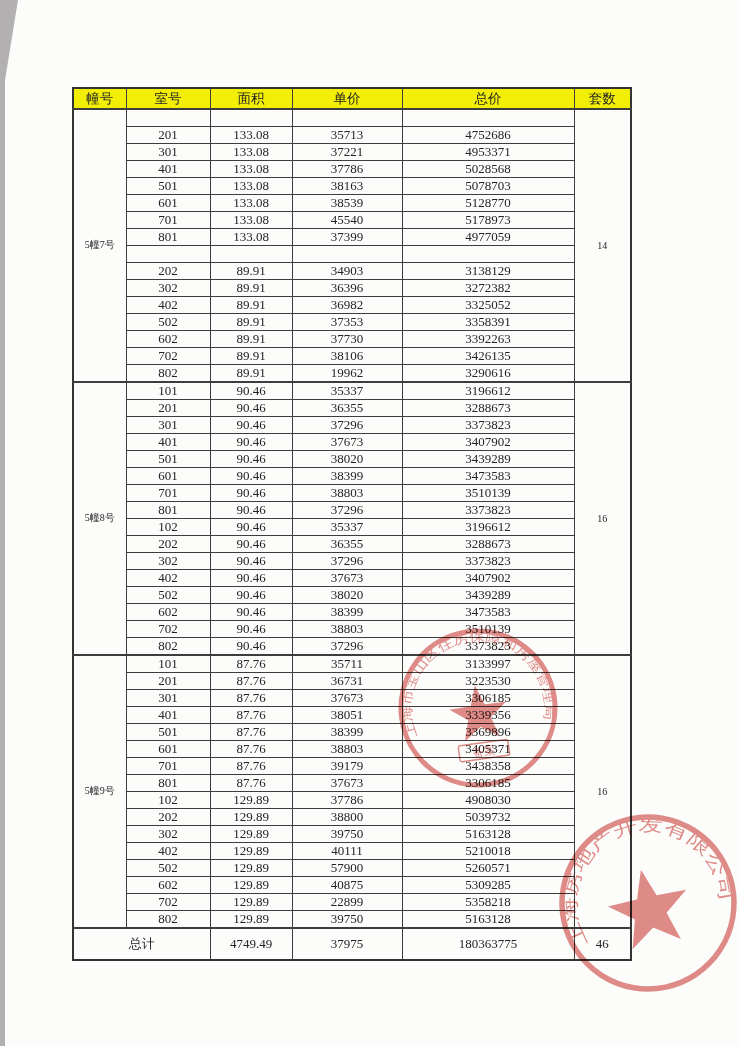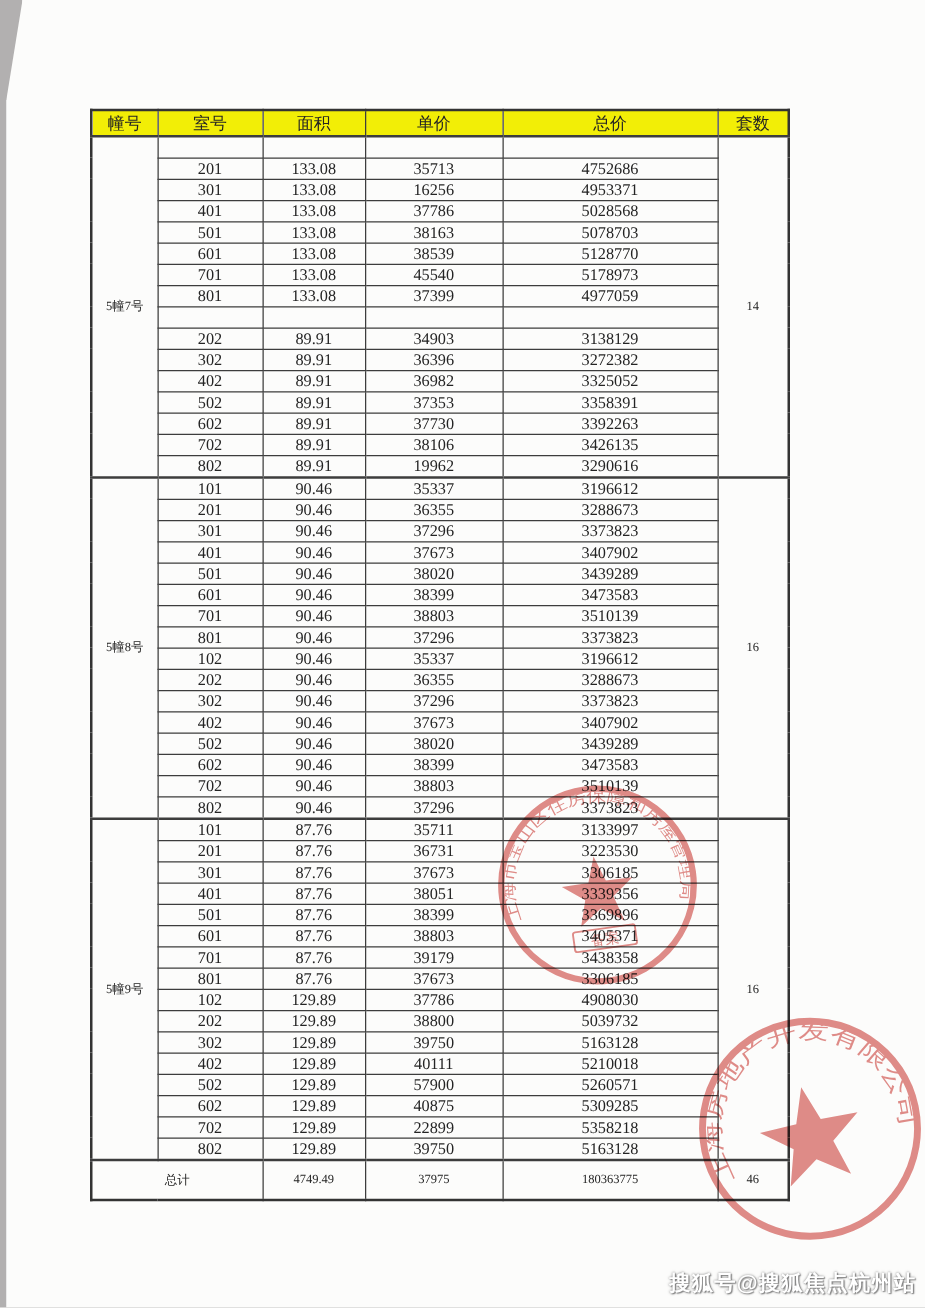--- a/index.html
+++ b/index.html
@@ -34,21 +34,21 @@
   .price-table { border:2px solid #333; }
   .price-table thead th {
     background:#f2ee06;
     height:19px; font-size:13.5px;
     border-bottom-width:2px;
   }
   .price-table tbody td { height:15.8px; font-size:13px; }
   .price-table .building-cell, .price-table .count-cell { font-size:10px; }
   .price-table tr.section-start td { border-top-width:2px; }
   .price-table .total-row td {
-    border-top-width:2px; height:30px; font-size:10px;
+    border-top-width:2px; height:30px; font-size:13px;
   }
   .seal {
     position:absolute; pointer-events:none;
     mix-blend-mode:multiply; opacity:0.62;
   }
   .seal-1 { left:388px; top:623px; transform:rotate(-8deg); }
   .seal-2 { left:548px; top:808px; transform:rotate(-12deg); }
   .watermark {
     position:absolute; right:7px; bottom:8px;
     font-family:"Liberation Sans","DejaVu Sans",sans-serif;
@@ -92,21 +92,21 @@
         </tr>
         <tr>
           <td>201</td>
           <td>133.08</td>
           <td>35713</td>
           <td>4752686</td>
         </tr>
         <tr>
           <td>301</td>
           <td>133.08</td>
-          <td>16256</td>
+          <td>37221</td>
           <td>4953371</td>
         </tr>
         <tr>
           <td>401</td>
           <td>133.08</td>
           <td>37786</td>
           <td>5028568</td>
         </tr>
         <tr>
           <td>501</td>
@@ -399,16 +399,15 @@
 
   <svg class="seal seal-2" width="190" height="190" viewBox="0 0 190 190">
     <circle cx="95" cy="95" r="86" fill="none" stroke="#cf4640" stroke-width="5.5"></circle>
     <path id="s2arc" d="M 29.8 125.4 A 72 72 0 1 1 160.2 125.4" fill="none"></path>
     <text font-size="18" fill="#cf4640">
       <textPath href="#s2arc" startOffset="4" textLength="268" lengthAdjust="spacingAndGlyphs">上海房地产开发有限公司</textPath>
     </text>
     <polygon fill="#cf4640" points="95,61 105,89.2 134.9,90 111.2,108.3 119.7,137 95,120 70.3,137 78.8,108.3 55.1,90 85,89.2"></polygon>
   </svg>
 
-  <div class="watermark">搜狐号@搜狐焦点杭州站</div>
 </div>
 
 <div class="corner-wedge"></div>
 
 </body></html>

